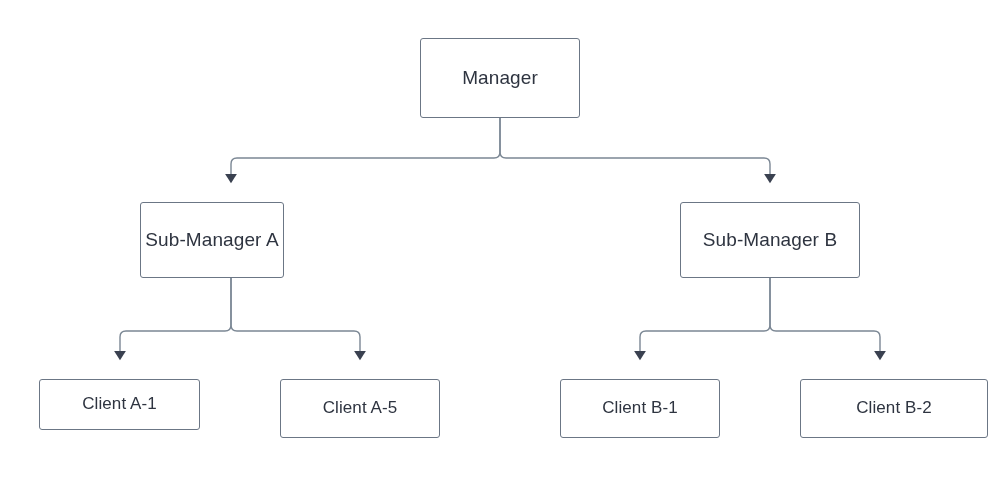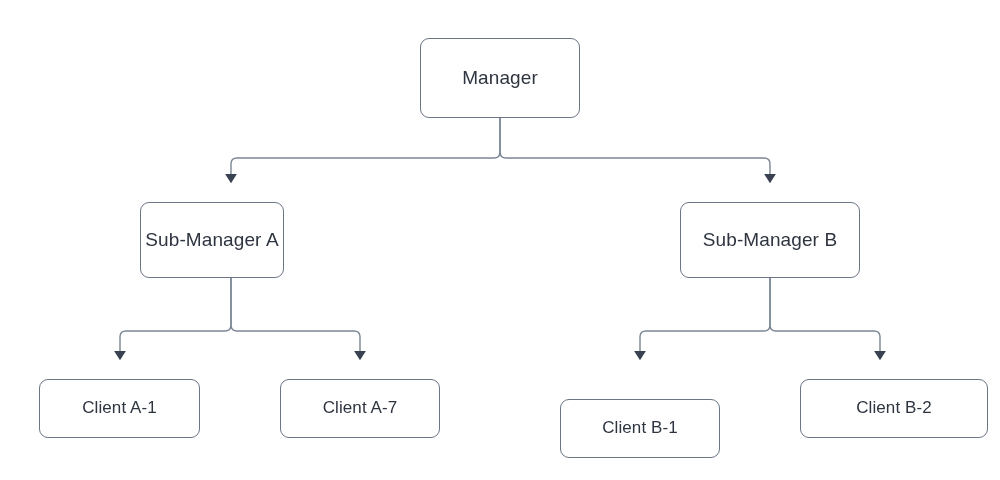--- a/index.html
+++ b/index.html
@@ -23,21 +23,21 @@
     left: 0;
     top: 0;
     width: 1000px;
     height: 480px;
   }
   .node {
     position: absolute;
     box-sizing: border-box;
     background: #ffffff;
     border: 1.4px solid #6b7685;
-    border-radius: 9px;
+    border-radius: 3px;
     display: flex;
     align-items: center;
     justify-content: center;
     text-align: center;
   }
   .node-label {
     color: #2e3440;
     font-family: "Liberation Sans", sans-serif;
     font-size: 19px;
     line-height: 1.2;
@@ -83,29 +83,29 @@
   </div>
 
   <div class="node level-mid" style="left:140px; top:202px; width:144px; height:76px;">
     <span class="node-label">Sub-Manager A</span>
   </div>
 
   <div class="node level-mid" style="left:680px; top:202px; width:180px; height:76px;align-items:center;">
     <span class="node-label">Sub-Manager B</span>
   </div>
 
-  <div class="node level-leaf" style="left:39px; top:379px; width:161px; height:59px;align-items:center;">
+  <div class="node level-leaf" style="left:39px; top:379px; width:161px; height:51px;align-items:center;">
     <span class="node-label">Client A-1</span>
   </div>
 
   <div class="node level-leaf" style="left:280px; top:379px; width:160px; height:59px;">
-    <span class="node-label">Client A-7</span>
+    <span class="node-label">Client A-5</span>
   </div>
 
-  <div class="node level-leaf" style="left:560px; top:379px; width:160px; height:59px;margin-top:20px;">
+  <div class="node level-leaf" style="left:560px; top:379px; width:160px; height:59px;">
     <span class="node-label">Client B-1</span>
   </div>
 
   <div class="node level-leaf" style="left:800px; top:379px; width:188px; height:59px;">
     <span class="node-label">Client B-2</span>
   </div>
 
 </div>
 
 </body></html>

